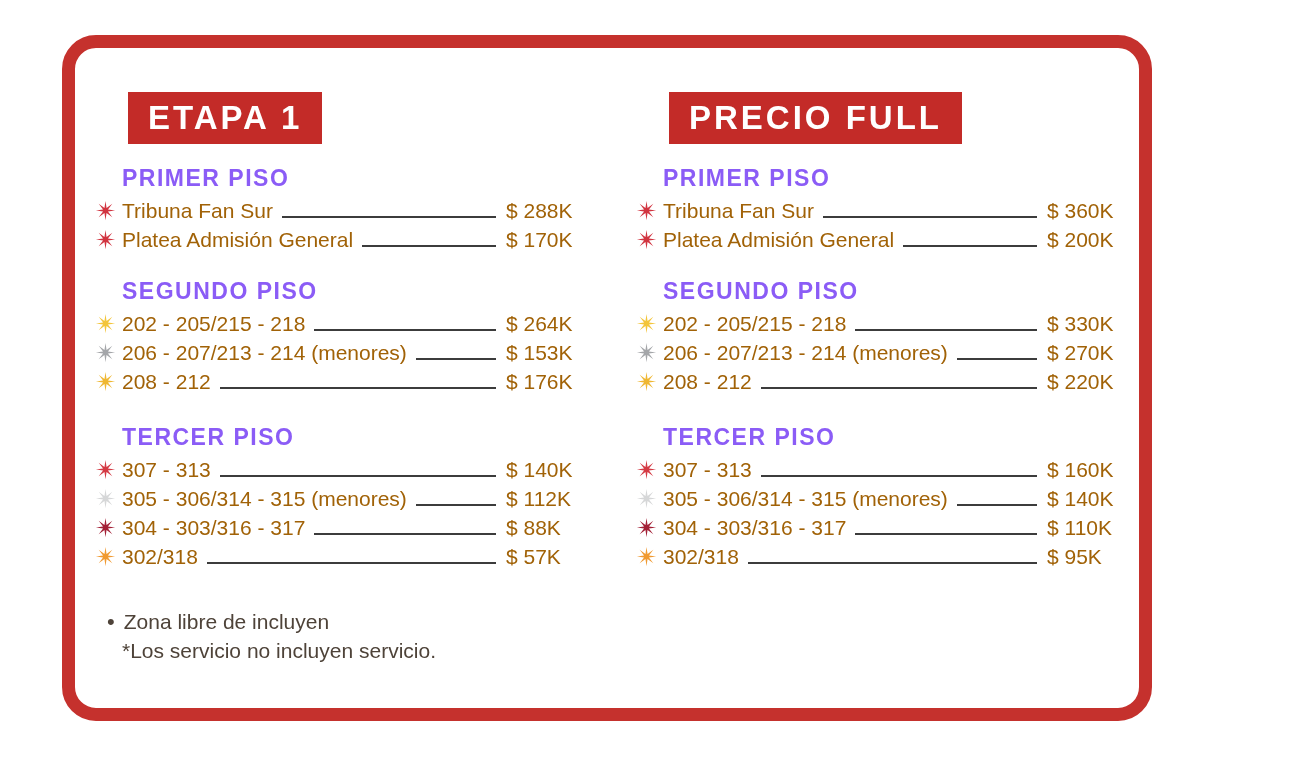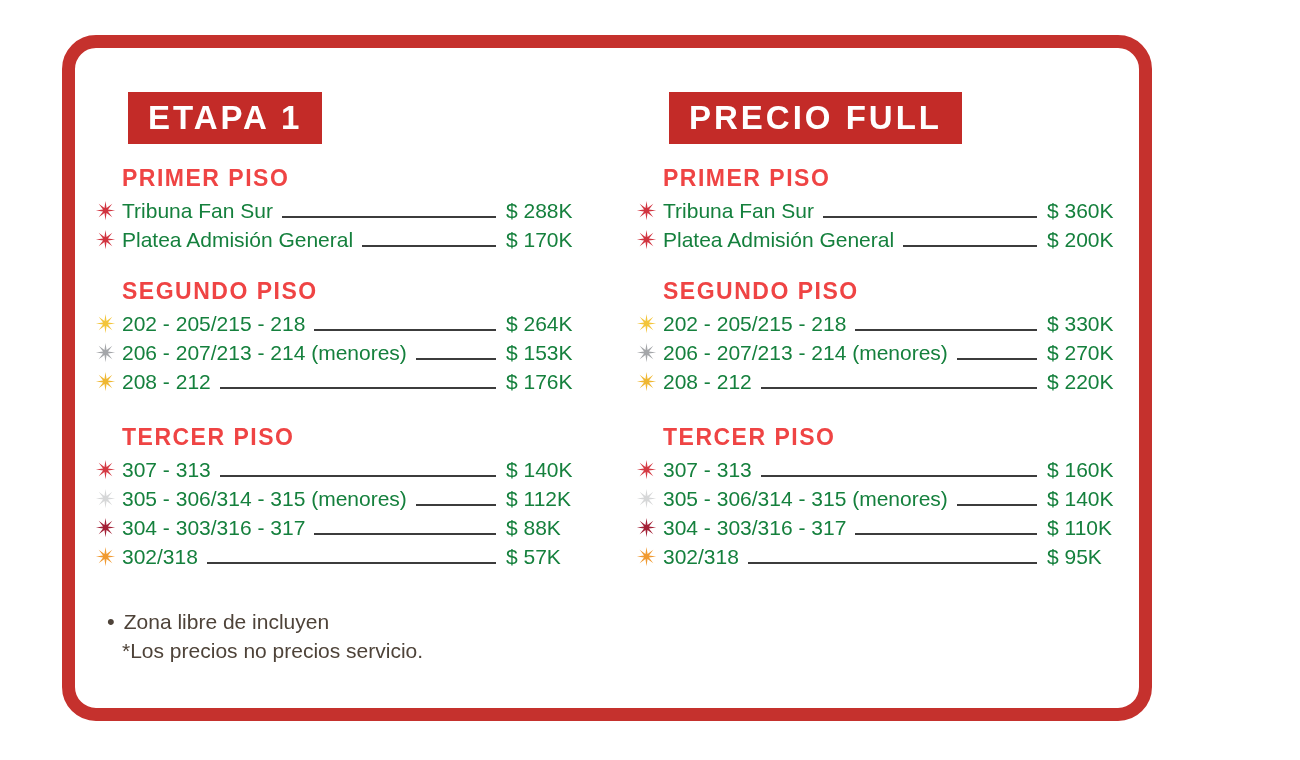--- a/index.html
+++ b/index.html
@@ -34,35 +34,35 @@
     line-height: 1;
     padding: 9px 20px 10px 20px;
     margin-left: 33px;
     margin-bottom: 24px;
     white-space: nowrap;
   }
   .section { margin-top: 0; }
   .section + .section { margin-top: 27px; }
   .section.last { margin-top: 31px; }
   .section-title {
-    color: #ef4444;
+    color: #8b5cf6;
     font-weight: 800;
     font-size: 23px;
     letter-spacing: 1.5px;
     line-height: 20px;
     margin-left: 27px;
     margin-bottom: 8px;
     white-space: nowrap;
   }
   .row {
     display: flex;
     align-items: center;
     height: 29px;
     font-size: 21px;
-    color: #15803d;
+    color: #a16207;
   }
   .star { width: 21px; height: 21px; flex: 0 0 21px; margin-right: 6px; }
   .label { white-space: nowrap; }
   .leader {
     flex: 1 1 auto;
     border-bottom: 2px solid #3c3c3c;
     height: 13px;
     margin: 0 10px 0 9px;
     min-width: 18px;
   }
@@ -261,17 +261,17 @@
           </div>
         </div>
 
       </div>
 
       <div class="footer">
         <div class="line1">
           <span class="bullet">•</span>
           <span>Zona libre de incluyen</span>
         </div>
-        <div class="note">*Los precios no precios servicio.</div>
+        <div class="note">*Los servicio no incluyen servicio.</div>
       </div>
     </div>
   </div>
 </div>
 
 </body></html>

